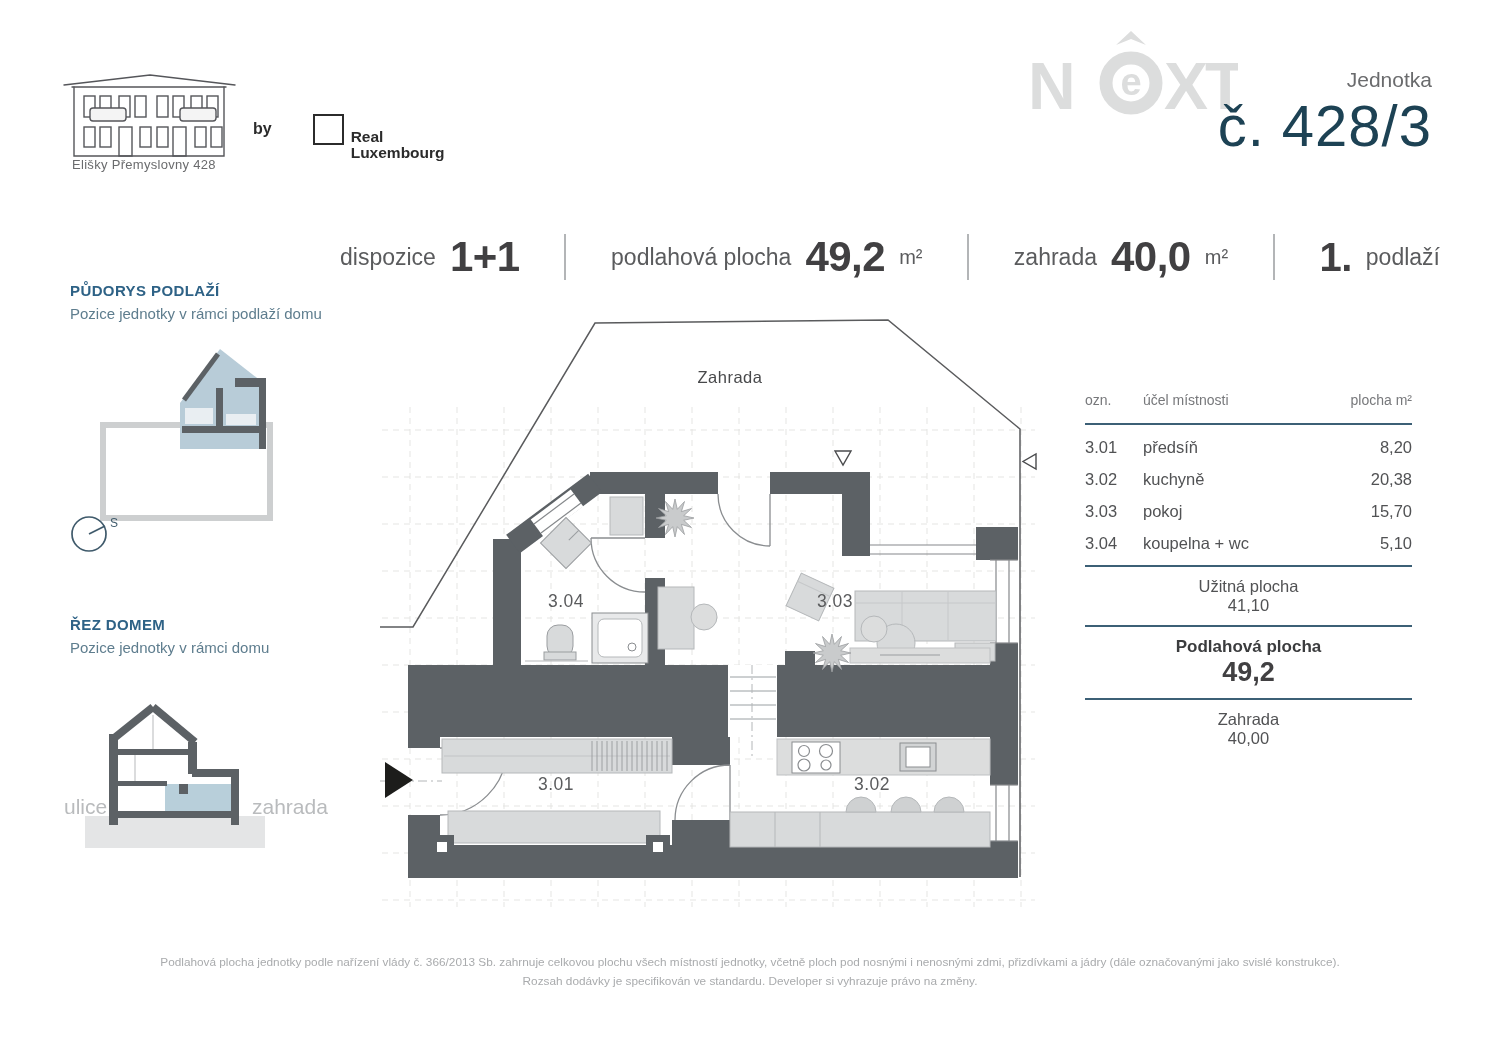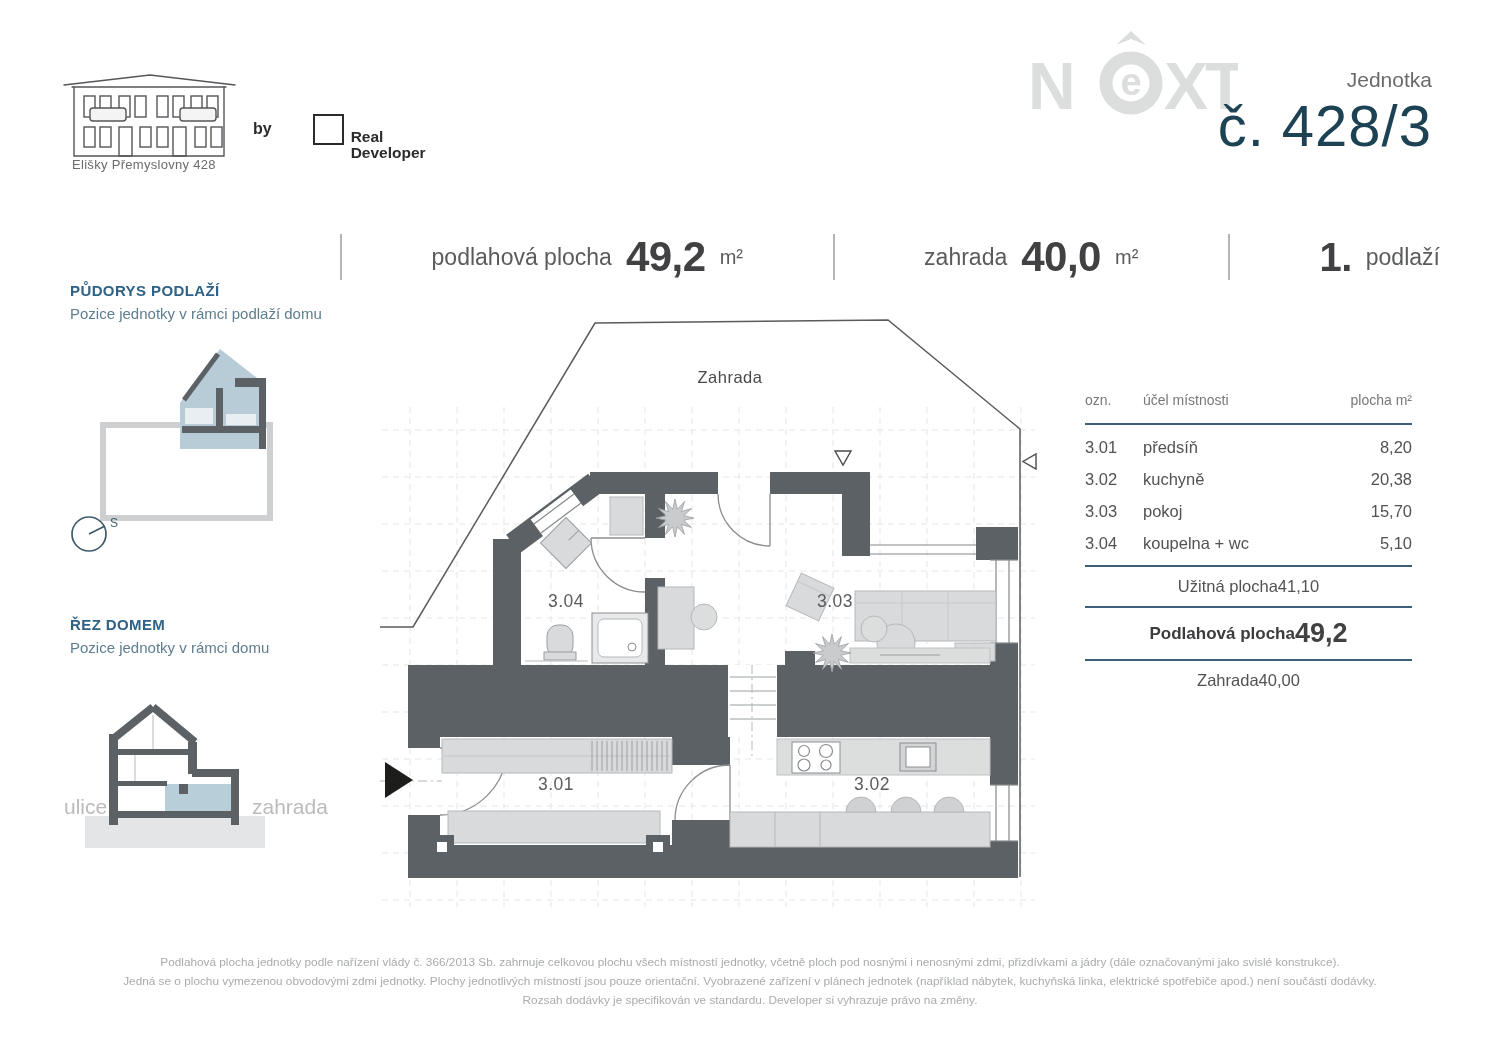--- a/index.html
+++ b/index.html
@@ -36,21 +36,21 @@
   .areas{left:1085px;top:392px;width:327px;font-size:16.5px;color:#515254;}
   .t-head{display:flex;font-size:14px;color:#77787b;padding-bottom:15px;}
   .t-h-ozn{width:58px;}
   .t-h-ucel{flex:1;}
   .t-h-plocha{text-align:right;}
   .t-line{height:2px;background:#3c6076;}
   .t-row{display:flex;padding:6.5px 0;}
   .t-ozn{width:58px;}
   .t-name{flex:1;}
   .t-val{text-align:right;}
-  .t-total{display:flex;justify-content:center;align-items:center;padding:10px 0;}
+  .t-total{display:flex;justify-content:center;align-items:center;padding:10px 0;flex-direction:column;}
   .t-big-label{font-weight:700;font-size:17px;color:#3b3c3e;}
   .t-big-val{font-weight:700;font-size:27px;color:#414042;}
 
   
   .footer{left:0;top:953px;width:1500px;text-align:center;font-size:11.8px;line-height:19px;
           color:#a9abad;}
 
   svg text{font-family:"Liberation Sans","DejaVu Sans",sans-serif;}
 </style>
 </head>
@@ -83,36 +83,40 @@
       <rect x="149" y="57" width="11" height="20"></rect>
   </g>
 </svg>
 <div class="abs bld-caption">Elišky Přemyslovny 428</div>
 
 <div class="abs byrow">
   <span class="by-label">by</span>
   <span class="rl-square"></span>
   <span class="rl-text">
     <span>Real</span><br>
-    <span>Developer</span>
+    <span>Luxembourg</span>
   </span>
 </div>
 
 <svg class="abs" style="left:1028px;top:28px;" width="210" height="94" viewBox="0 0 210 94">
   <path d="M88,17 L103,3 L118,17 L103,11 Z" fill="#dcdddd"></path>
   <text x="0" y="81" font-size="66" font-weight="800" fill="#dcdddd">N</text>
   <circle cx="103" cy="55" r="25" fill="none" stroke="#dcdddd" stroke-width="13"></circle>
   <text x="103" y="67" font-size="38" font-weight="700" fill="#dcdddd" text-anchor="middle">e</text>
   <text x="136" y="81" font-size="66" font-weight="800" letter-spacing="-3" fill="#dcdddd">XT</text>
 </svg>
 
 <div class="abs jednotka">Jednotka</div>
 <div class="abs unit-number">č. 428/3</div>
 
 <div class="abs specs">
+  <div class="spec-group">
+    <span class="spec-label">dispozice</span>
+    <span class="spec-value">1+1</span>
+  </div>
   <div class="spec-div"></div>
   <div class="spec-group">
     <span class="spec-label">podlahová plocha</span>
     <span class="spec-value">49,2</span>
     <span class="spec-unit">m²</span>
   </div>
   <div class="spec-div"></div>
   <div class="spec-group">
     <span class="spec-label">zahrada</span>
     <span class="spec-value">40,0</span>
@@ -399,15 +403,14 @@
   </div>
   <div class="t-line"></div>
   <div class="t-total">
     <span>Zahrada</span>
     <span>40,00</span>
   </div>
 </div>
 
 <div class="abs footer">
   <div>Podlahová plocha jednotky podle nařízení vlády č. 366/2013 Sb. zahrnuje celkovou plochu všech místností jednotky, včetně ploch pod nosnými i nenosnými zdmi, přizdívkami a jádry (dále označovanými jako svislé konstrukce).</div>
-  <div>Jedná se o plochu vymezenou obvodovými zdmi jednotky. Plochy jednotlivých místností jsou pouze orientační. Vyobrazené zařízení v plánech jednotek (například nábytek, kuchyňská linka, elektrické spotřebiče apod.) není součástí dodávky.</div>
   <div>Rozsah dodávky je specifikován ve standardu. Developer si vyhrazuje právo na změny.</div>
 </div>
 
 </body></html>

